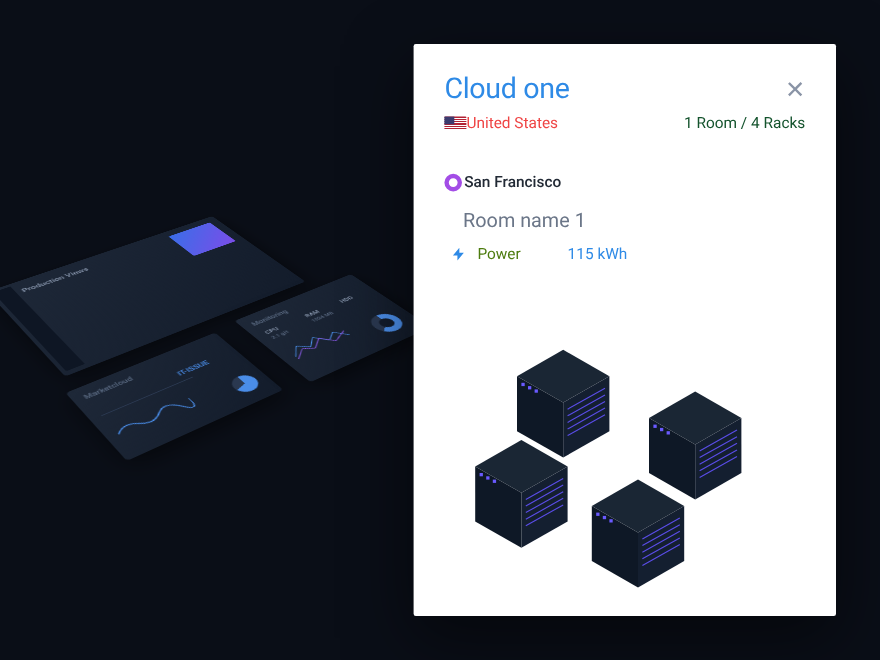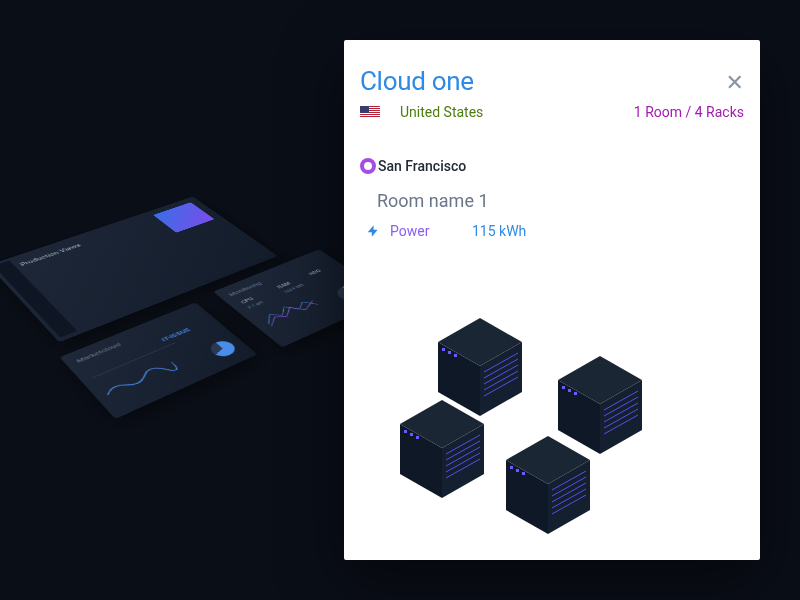--- a/index.html
+++ b/index.html
@@ -54,45 +54,45 @@
   .iso-panel-3 .donut { position:absolute; right:14px; bottom:14px; width:28px; height:28px; border-radius:50%; background: conic-gradient(#4a8de8 0 65%, #2a3850 65% 100%); }
   .iso-panel-3 .donut::after { content:""; position:absolute; inset:7px; background:#131c2b; border-radius:50%; }
   .iso-panel-3 .spark { position:absolute; left:12px; top:55px; width:60px; height:28px; }
   .iso-panel-3 .spark svg { width:100%; height:100%; }
 
   
   .card {
     position: absolute;
     right: 40px;
     top: 40px;
-    width: 416px;
+    width: 384px;
     height: 520px;
     background: #ffffff;
     border-radius: 2px;
     box-shadow: 0 20px 60px rgba(0,0,0,0.5);
-    padding: 26px 16px;
+    padding: 26px 28px;
   }
   .card-header { display:flex; justify-content:space-between; align-items:flex-start; }
   .card-title { font-size: 26px; font-weight: 400; color: #2e8ae6; letter-spacing: -0.3px; }
   .close-btn { font-size: 22px; color: #8a94a6; cursor:pointer; line-height: 1; margin-top: 6px; }
   .sub-row { display:flex; justify-content:space-between; align-items:center; margin-top: 8px; }
-  .country { display:flex; align-items:center; gap: 20px; color: #4d7c0f; font-size: 14px; }
+  .country { display:flex; align-items:center; gap: 0; color: #ef4444; font-size: 14px; }
   .flag { width: 20px; height: 13px; background: linear-gradient(#b22234 0 8%, #fff 8% 16%, #b22234 16% 24%, #fff 24% 32%, #b22234 32% 40%, #fff 40% 48%, #b22234 48% 56%, #fff 56% 64%, #b22234 64% 72%, #fff 72% 80%, #b22234 80% 88%, #fff 88% 100%); position:relative; border-radius:1px; }
   .flag::before { content:""; position:absolute; left:0; top:0; width:9px; height:7px; background:#3c3b6e; }
-  .meta { color: #a21caf; font-size: 14px; }
+  .meta { color: #14532d; font-size: 14px; }
 
   .location { margin-top: 38px; }
   .loc-head { display:flex; align-items:center; gap: 2px; }
   .pin-circle { width:16px; height:16px; border-radius:50%; border:4px solid #a34de6; background:#fff; }
   .loc-name { font-size: 14px; color: #222a35; font-weight: 500; }
   .room { margin-top: 16px; margin-left: 4px; }
   .room-name { font-size: 18px; color: #6b7688; font-weight: 400; margin-left: 13px; }
   .stat-row { display:flex; align-items:center; gap: 10px; margin-top: 12px; margin-left: 2px; }
   .stat-icon { width:14px; color:#2e8ae6; display:flex; align-items:center; justify-content:center; }
-  .stat-label { font-size: 14px; color: #8b5cf6; width: 72px; }
+  .stat-label { font-size: 14px; color: #4d7c0f; width: 72px; }
   .stat-value { font-size: 14px; color: #2e8ae6; }
 
   
   .servers { position:absolute; left:0; right:0; bottom: 18px; height: 230px; }
   .cube { position:absolute; width: 92px; height: 104px; }
   .cube svg { width:100%; height:100%; }
   .c1 { left: 90px; top: 4px; }
   .c2 { left: 210px; top: 42px; }
   .c3 { left: 52px; top: 86px; }
   .c4 { left: 158px; top: 122px; }

